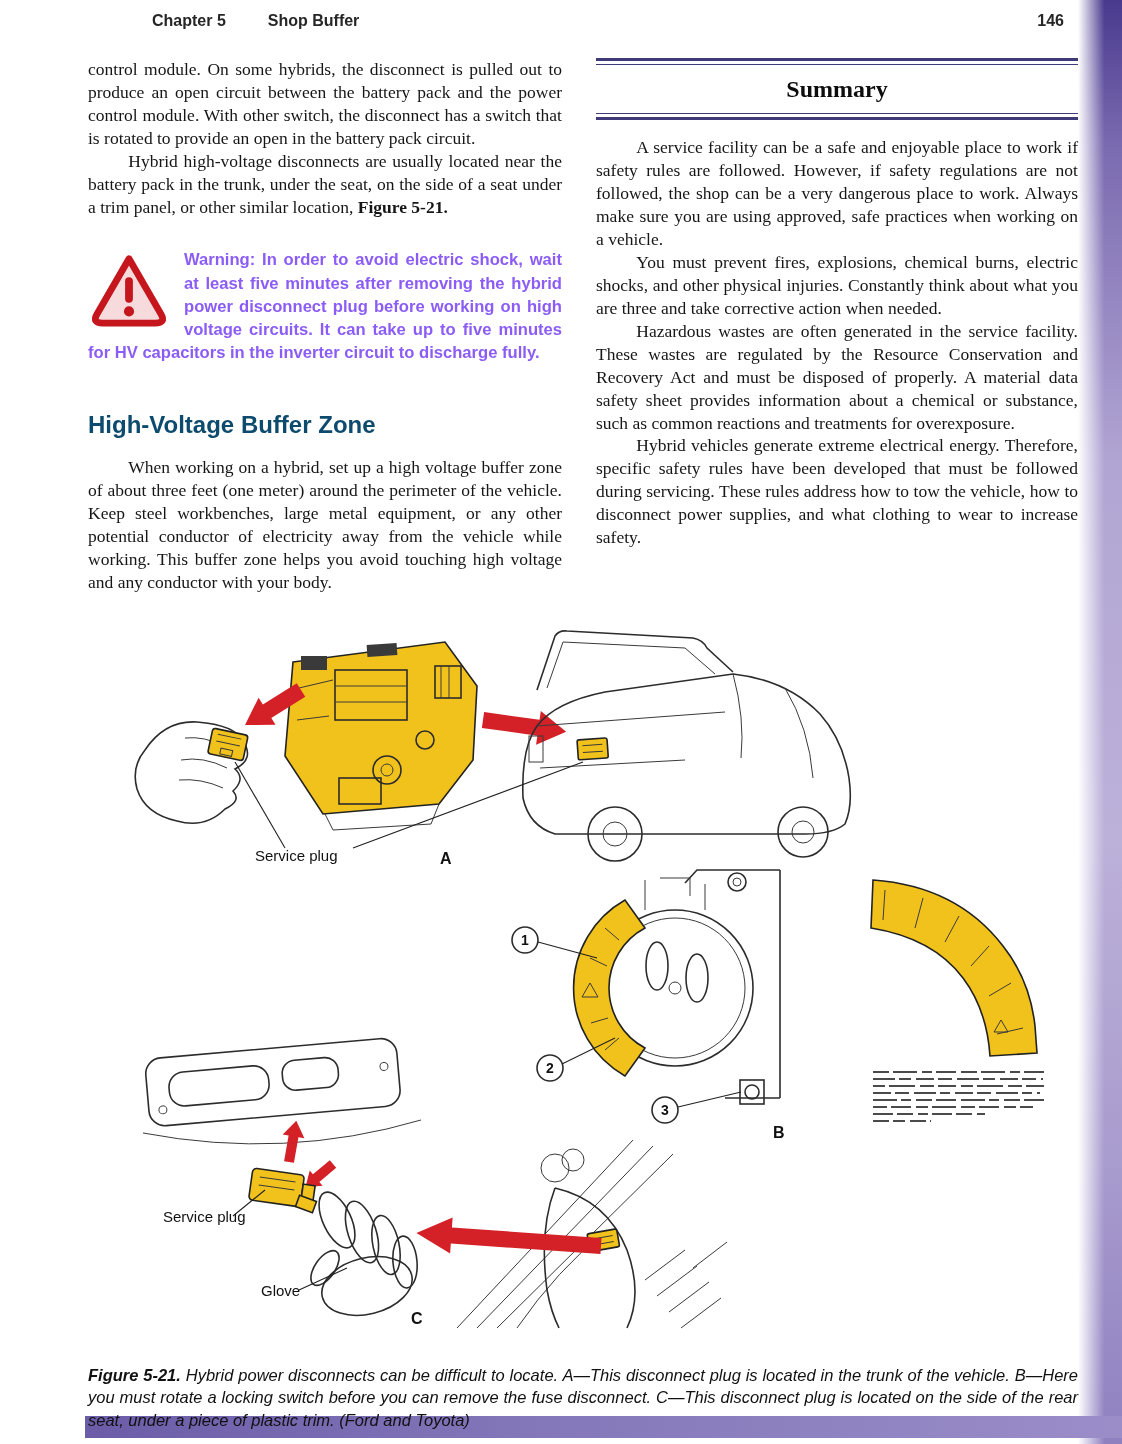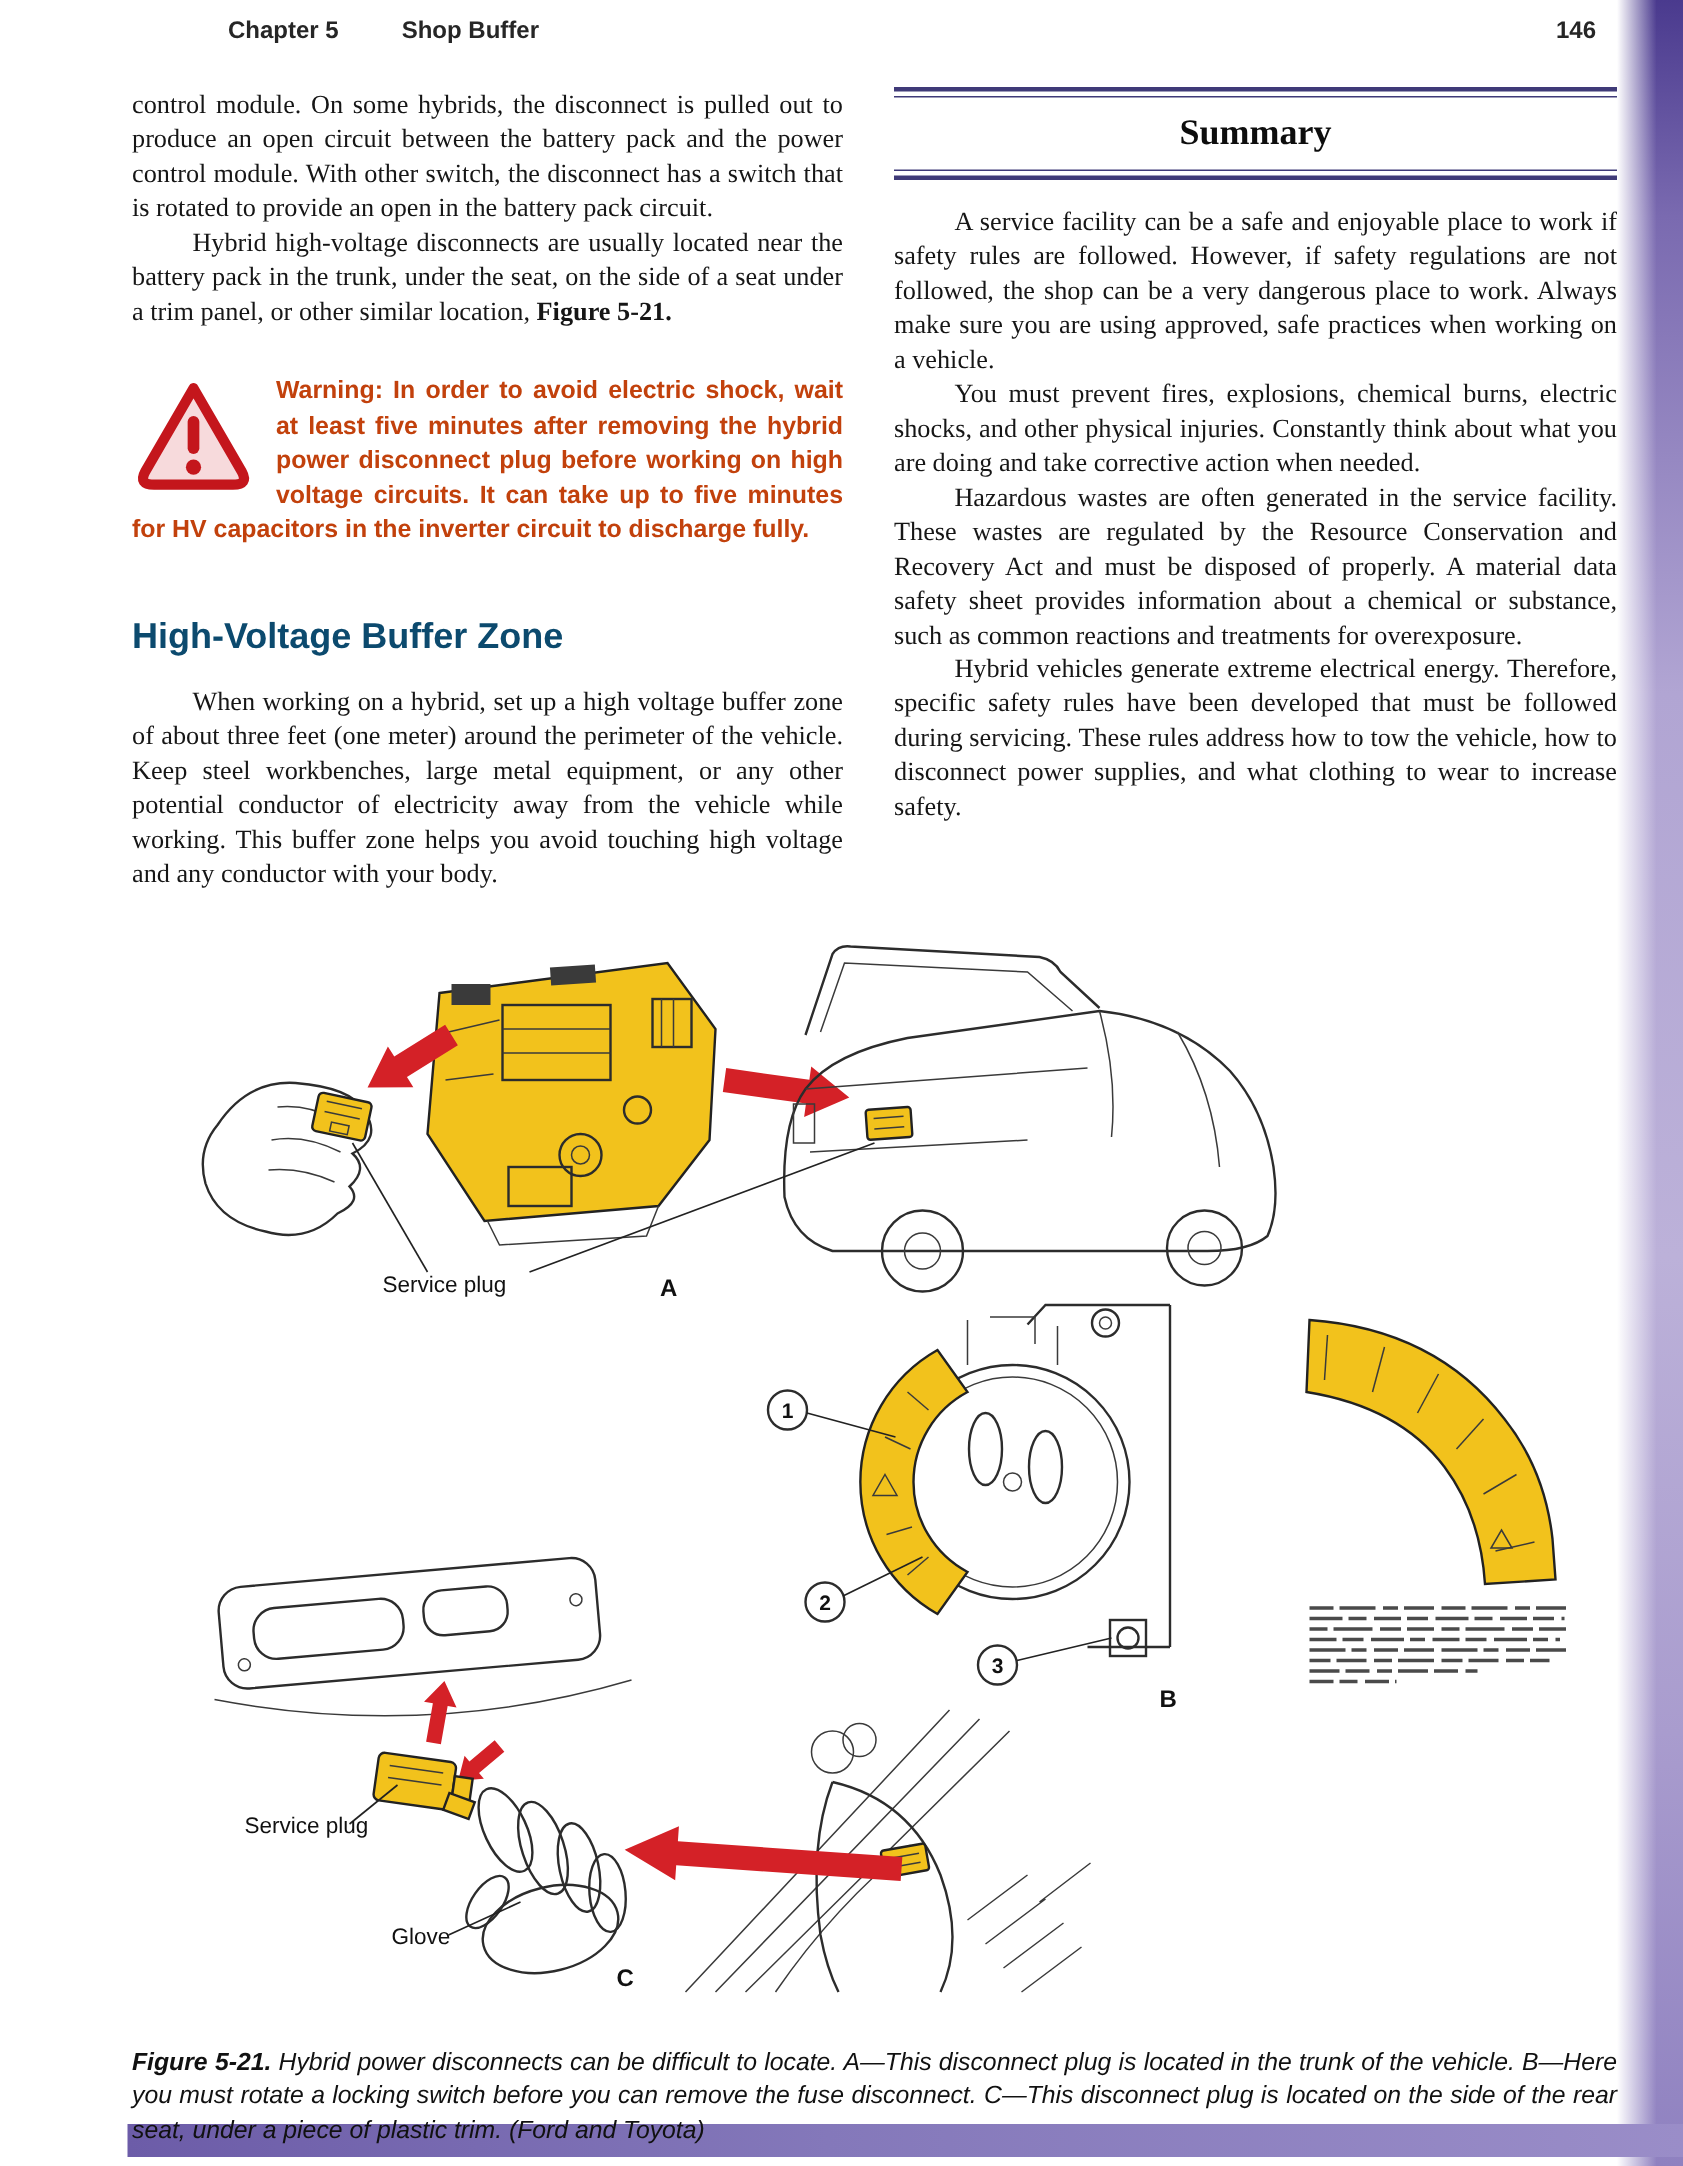--- a/index.html
+++ b/index.html
@@ -39,21 +39,21 @@
   .col { position:absolute; top:58px; font-size:17.5px; line-height:1.31; text-align:justify; }
   .col-left  { left:88px;  width:474px; }
   .col-right { left:596px; width:482px; }
   .col p { margin:0; }
   .indent { text-indent:2.3em; }
   .figref { font-weight:bold; }
   
   .warning {
     margin-top:30px;
     font-family:"Liberation Sans", sans-serif; font-weight:bold;
-    font-size:16.6px; line-height:1.4; text-align:justify; color:#c2410c;
+    font-size:16.6px; line-height:1.4; text-align:justify; color:#8b5cf6;
   }
   .warning-icon { float:left; width:82px; height:76px; margin:4px 14px 2px 0; }
   
   .h-buffer {
     font-family:"Liberation Sans", sans-serif; font-weight:bold;
     font-size:24px; margin:44px 0 16px 0; color:#0c4a6e; text-align:left;
   }
   
   .rule-a { border-top:3px solid #3f3a78; margin-bottom:3px; }
   .rule-b { border-top:1.5px solid #3f3a78; }
@@ -113,21 +113,21 @@
   </div>
 
   <div class="col col-right">
     <div class="rule-a"></div>
     <div class="rule-b"></div>
     <h1 class="h-summary">Summary</h1>
     <div class="rule-b" style="margin-bottom:3px;"></div>
     <div class="rule-a" style="margin-bottom:0;"></div>
     <div class="summary-body">
       <p class="indent">A service facility can be a safe and enjoyable place to work if safety rules are followed. However, if safety regulations are not followed, the shop can be a very dangerous place to work. Always make sure you are using approved, safe practices when working on a vehicle.</p>
-      <p class="indent">You must prevent fires, explosions, chemical burns, electric shocks, and other physical injuries. Constantly think about what you are doing and take corrective action when needed.</p>
+      <p class="indent">You must prevent fires, explosions, chemical burns, electric shocks, and other physical injuries. Constantly think about what you are three and take corrective action when needed.</p>
       <p class="indent">Hazardous wastes are often generated in the service facility. These wastes are regulated by the Resource Conservation and Recovery Act and must be disposed of properly. A material data safety sheet provides information about a chemical or substance, such as common reactions and treatments for overexposure.</p>
       <p class="indent">Hybrid vehicles generate extreme electrical energy. Therefore, specific safety rules have been developed that must be followed during servicing. These rules address how to tow the vehicle, how to disconnect power supplies, and what clothing to wear to increase safety.</p>
     </div>
   </div>
 
   <div class="figure-area">
     <svg viewBox="0 0 995 706" width="995" height="706">
 
       <g>
         <path class="ln" d="M60,122 Q80,92 112,94 Q150,97 158,113 Q170,131 150,141 Q161,151 148,163 Q157,173 140,181 Q120,201 92,193 Q60,186 52,161 Q46,139 60,122 Z"></path>

